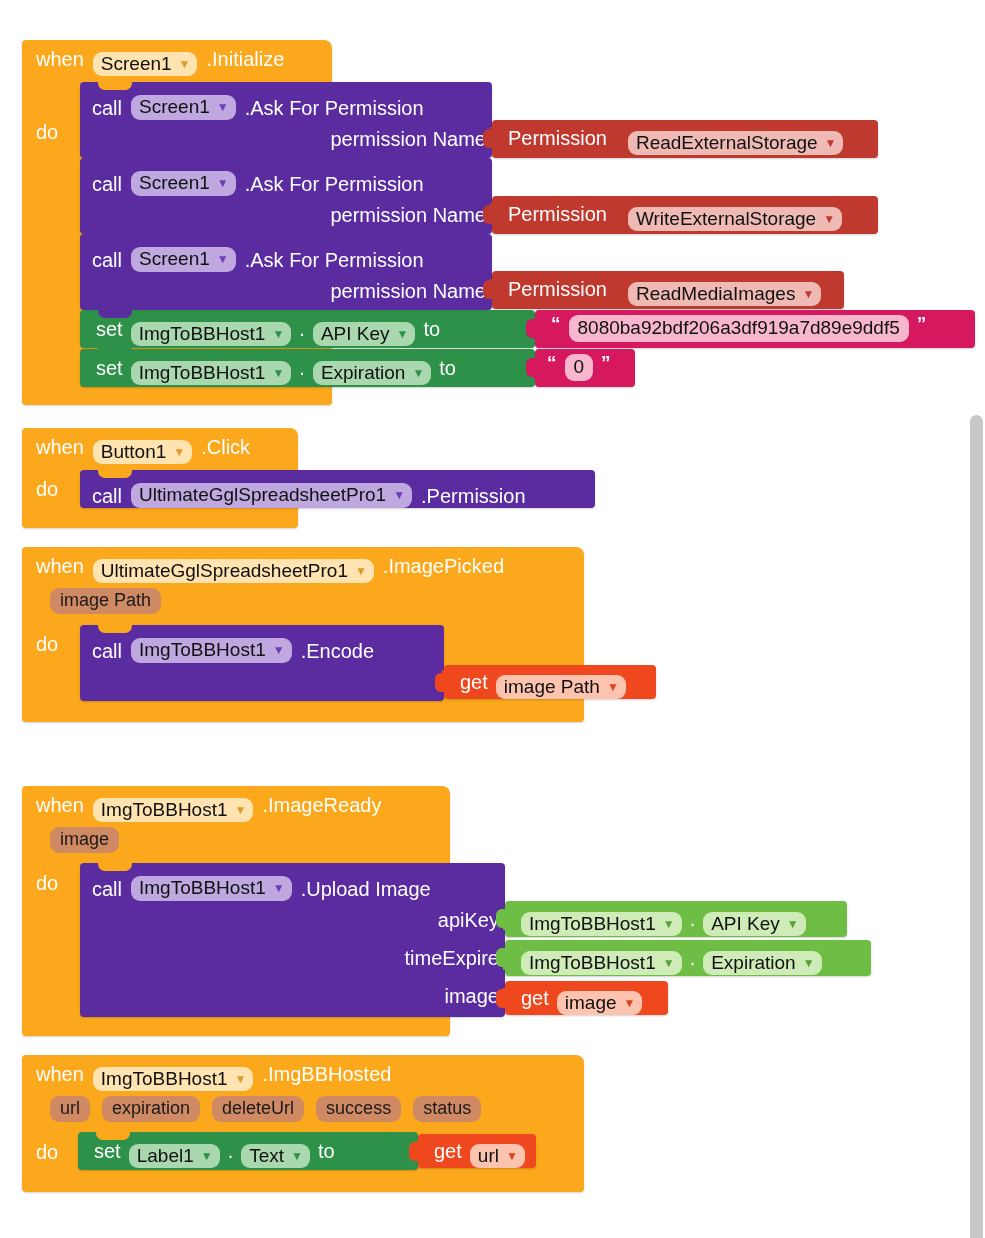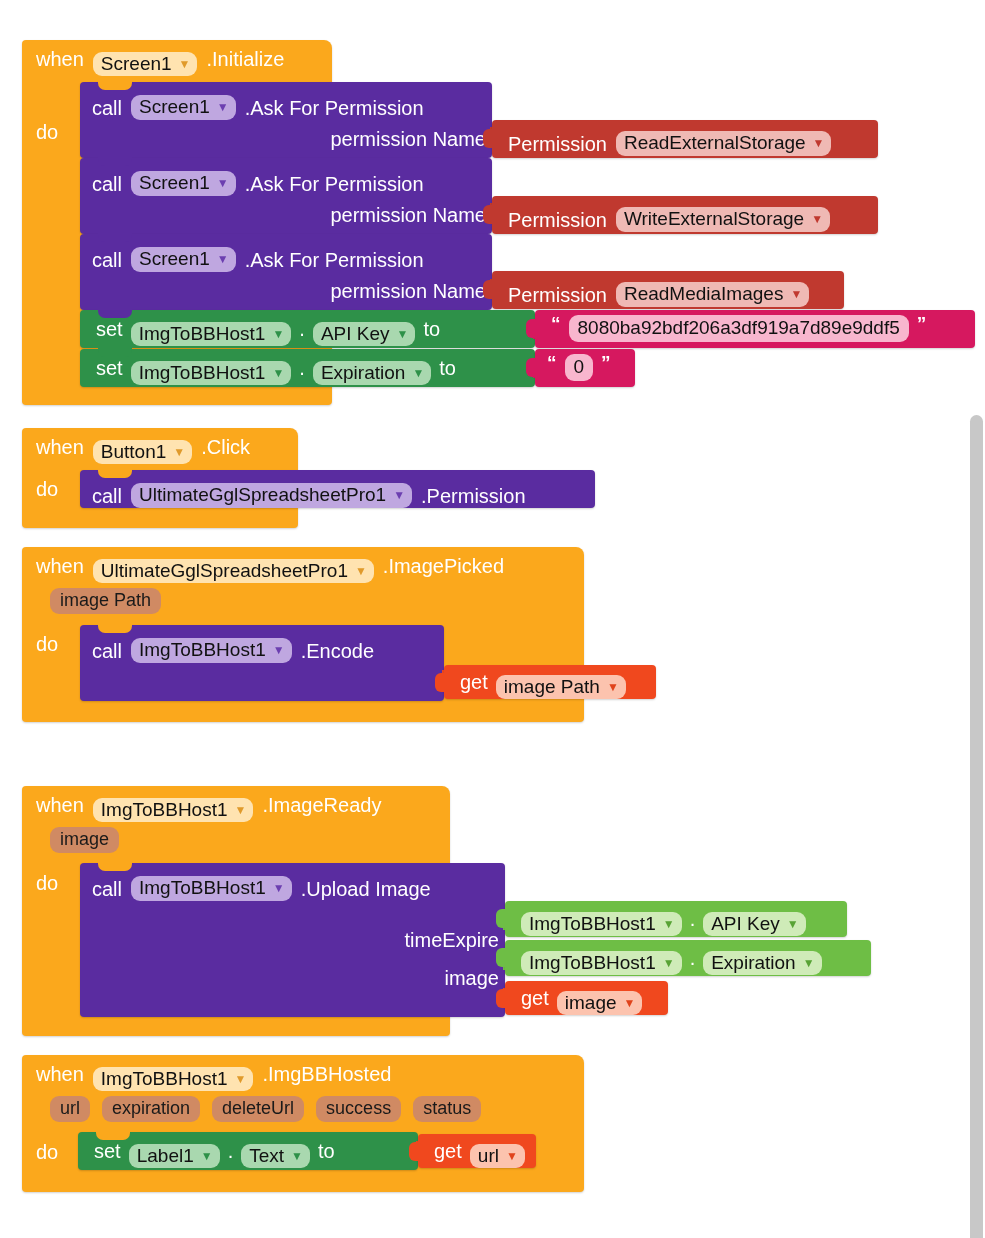--- a/index.html
+++ b/index.html
@@ -119,22 +119,22 @@
   .lgreen .row{display:flex;align-items:center;height:36px;padding-left:16px;
     color:#ffffff;font-size:20px;white-space:nowrap;gap:8px;}
   .lgreen .dd{background:#CFEBB8;color:#111;}
   .lgreen .dd .car{color:#58A335;}
 
   
   .red{
     position:absolute;background:#C0392F;border-radius:4px;
     box-shadow:0 1px 2px rgba(0,0,0,.18);
   }
-  .red .row{display:flex;align-items:flex-end;height:36px;padding-left:16px;
-    color:#ffffff;font-size:20px;white-space:nowrap;gap:9px;}
+  .red .row{display:flex;align-items:center;height:36px;padding-left:16px;
+    color:#ffffff;font-size:20px;white-space:nowrap;gap:21px;}
   .red .dd{background:#EFB9B4;color:#111;}
   .red .dd .car{color:#C0392F;}
 
   
   .pink{
     position:absolute;background:#D6185F;border-radius:4px;
     box-shadow:0 1px 2px rgba(0,0,0,.18);
   }
   .pink .row{display:flex;align-items:center;height:36px;padding-left:16px;
     color:#ffffff;font-size:20px;white-space:nowrap;gap:8px;}
@@ -395,21 +395,24 @@
     <div class="purple" style="left:80px;top:863px;width:425px;height:154px;">
       <div class="notchtop"></div>
       <div class="row">
         <span class="kw">call</span>
         <span class="dd">
           <span>ImgToBBHost1</span>
           <span class="car">▼</span>
         </span>
         <span class="dotmeth">.Upload Image</span>
       </div>
-      <div class="argrow" style="width:100%;box-sizing:border-box;margin-top:20px;">
+      <div class="argrow" style="width:100%;box-sizing:border-box;">
+        <span>apiKey</span>
+      </div>
+      <div class="argrow" style="width:100%;box-sizing:border-box;">
         <span>timeExpire</span>
       </div>
       <div class="argrow" style="width:100%;box-sizing:border-box;">
         <span>image</span>
       </div>
       <div class="socket" style="right:-10px;top:47px;background:#6EBE45;"></div>
       <div class="socket" style="right:-10px;top:87px;background:#6EBE45;"></div>
       <div class="socket" style="right:-10px;top:125px;background:#F0481E;"></div>
     </div>
 

